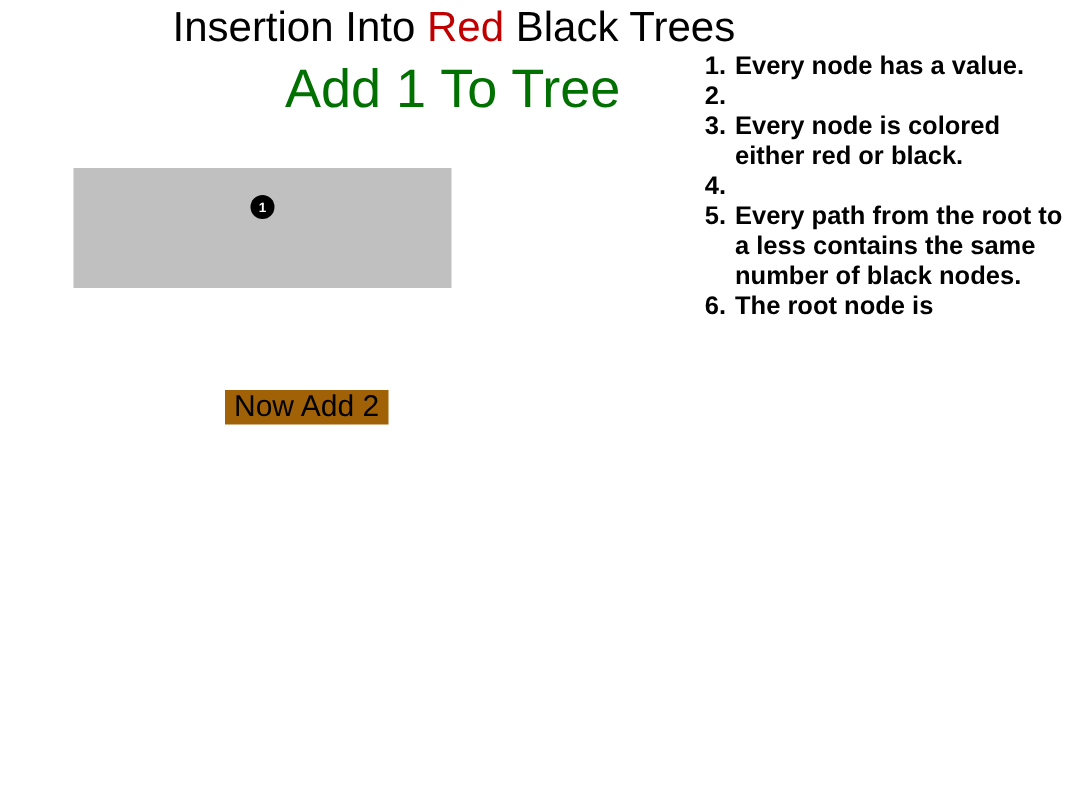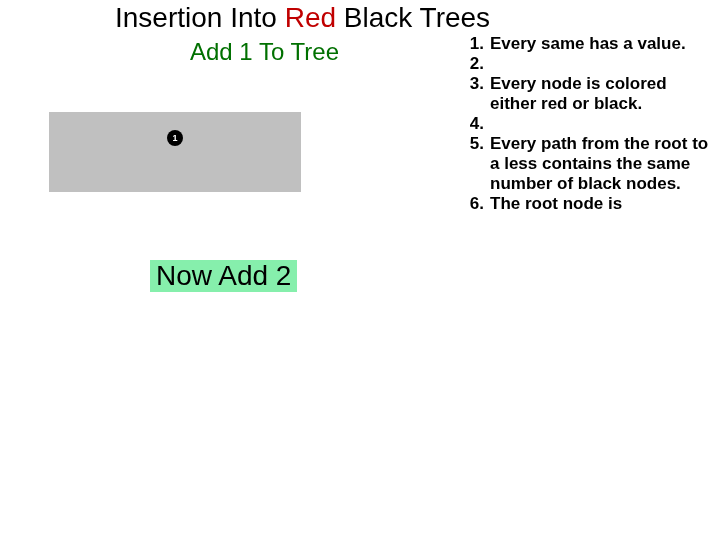--- a/index.html
+++ b/index.html
@@ -25,21 +25,21 @@
     color: #000;
     white-space: nowrap;
   }
   .title .pad { display:inline-block; width:115px; }
   .title .r { color: #c00000; }
   .title .b { color: #000000; }
   .subtitle {
     position: absolute;
     top: 38px;
     left: 190px;
-    font-size: 24px;
+    font-size: 36px;
     color: #007000;
   }
   .rules {
     position: absolute;
     top: 34px;
     left: 460px;
     width: 250px;
     font-size: 17px;
     font-weight: bold;
     color: #000;
@@ -77,23 +77,23 @@
     font-size: 9px;
     line-height: 16px;
     text-align: center;
     font-weight: bold;
   }
   .now {
     position: absolute;
     top: 260px;
     left: 150px;
     padding: 0 6px;
-    font-size: 28px;
+    font-size: 20px;
     color: #000;
-    background: #86efac;
+    background: #a16207;
   }
 </style>
 </head>
 <body>
 
 <div class="stage">
 
   <div class="title">
     <span class="pad"></span><span>Insertion Into </span><span class="r">Red </span><span class="b">Black </span><span>Trees</span>
   </div>
@@ -102,21 +102,21 @@
 
   <div class="diagram">
     <div class="node">1</div>
   </div>
 
   <div class="now">Now Add 2</div>
 
   <div class="rules">
     <div class="row">
       <div class="num">1.</div>
-      <div class="txt">Every same has a value.</div>
+      <div class="txt">Every node has a value.</div>
     </div>
     <div class="row">
       <div class="num">2.</div>
     </div>
     <div class="row">
       <div class="num">3.</div>
       <div class="txt">Every node is colored either red or black.</div>
     </div>
     <div class="row">
       <div class="num">4.</div>

